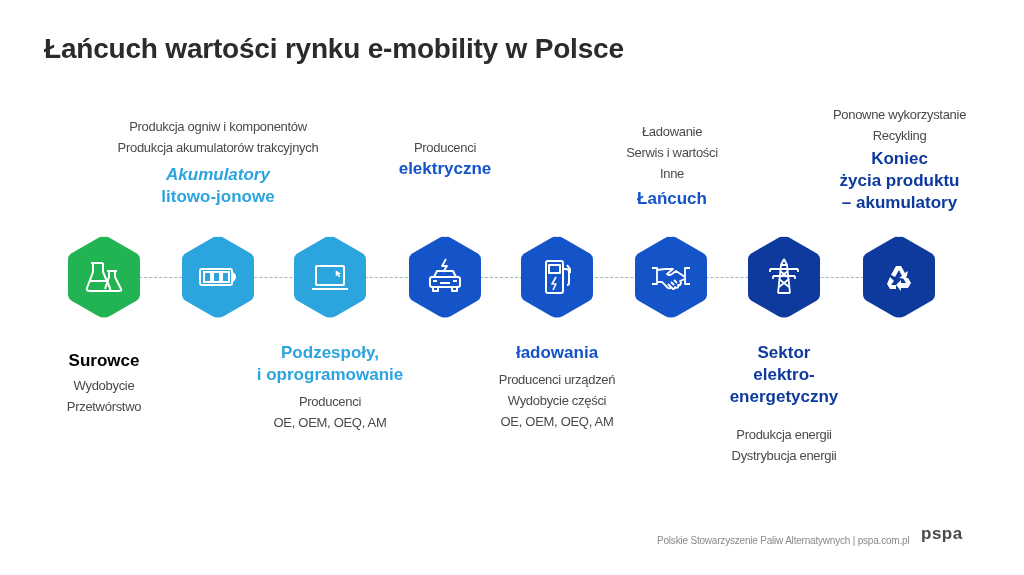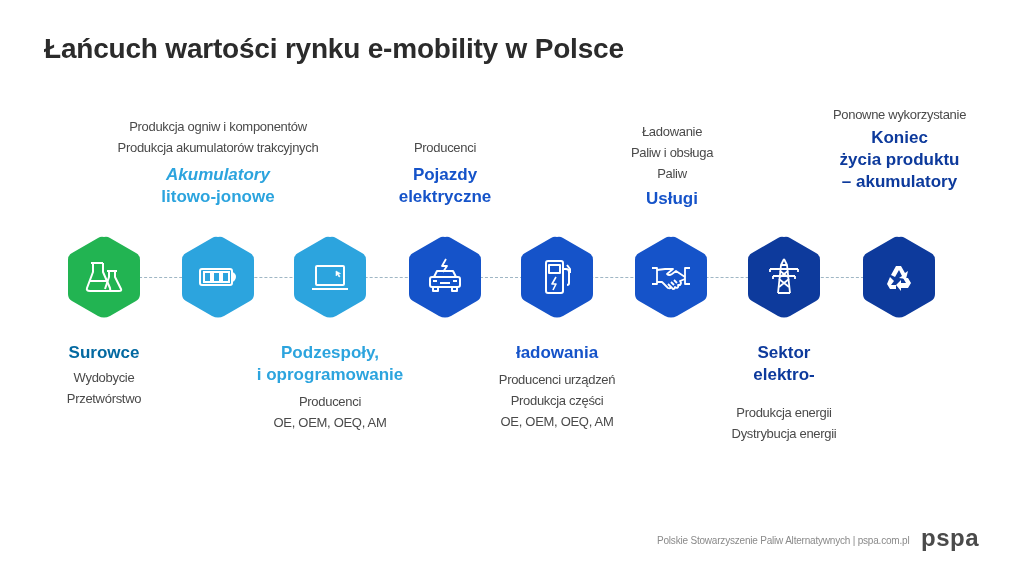--- a/index.html
+++ b/index.html
@@ -16,29 +16,29 @@
     border-top:1.5px dashed #9fb6c4;
   }
   .hex {
     position:absolute; width:76px; height:84px;
   }
   .hex svg.shape { position:absolute; left:0; top:0; width:76px; height:84px; }
   .hex svg.icon { position:absolute; left:18px; top:22px; width:40px; height:40px; }
   .block { position:absolute; text-align:center; }
   .sub { font-size:13px; color:#4a4a4a; line-height:21px; letter-spacing:-0.3px; white-space:nowrap; }
   .head { font-size:17px; font-weight:bold; line-height:22px; white-space:nowrap; }
-  .green { color:#0369a1; }
+  .green { color:#000000;margin-top:8px; }
   .lblue { color:#2ca4de; }
   .blue { color:#1553c9; }
   .dblue { color:#0d3a9c; }
   .footer {
     position:absolute; left:657px; top:535px; font-size:10px; color:#8a8a8a; letter-spacing:-0.2px;
   }
   .logo {
-    position:absolute; left:921px; top:524px; font-size:24px; font-weight:bold; color:#4a4a4a;
+    position:absolute; left:921px; top:524px; font-size:17px; font-weight:bold; color:#4a4a4a;
     letter-spacing:0.5px;
   }
 </style>
 </head>
 <body>
 
 <div class="title">Łańcuch wartości rynku e-mobility w Polsce</div>
 
 <div class="connector"></div>
 
@@ -101,91 +101,92 @@
   <svg class="icon" viewBox="0 0 40 40" fill="none" stroke="#fff" stroke-width="2" stroke-linejoin="round">
     <path d="M21 2 L17 9 H22 L18 15" stroke-width="1.8"></path>
     <path d="M9 20 L12 14 H28 L31 20"></path>
     <rect x="5" y="20" width="30" height="10" rx="2"></rect>
     <path d="M8 30 V34 H13 V30 M27 30 V34 H32 V30"></path>
     <path d="M8 24 H12 M28 24 H32 M15 26 H25"></path>
   </svg>
 </div>
 <div class="block" style="left:375px; top:137px; width:140px;">
   <div class="sub">Producenci</div>
-  <div class="head blue" style="margin-top:6px;">Pojazdy</div>
   <div class="head blue">elektryczne</div>
 </div>
 
 <div class="hex" style="left:519px; top:235px;">
   <svg class="shape" viewBox="0 0 76 84">
       <path d="M38 2 Q41 1 44 3 L70 18 Q74 20 74 25 L74 59 Q74 64 70 66 L44 81 Q38 84 32 81 L6 66 Q2 64 2 59 L2 25 Q2 20 6 18 L32 3 Q35 1 38 2Z" fill="#1553c9"></path>
     </svg>
   <svg class="icon" viewBox="0 0 40 40" fill="none" stroke="#fff" stroke-width="2" stroke-linejoin="round">
     <rect x="9" y="4" width="17" height="32" rx="2"></rect>
     <rect x="12" y="8" width="11" height="8"></rect>
     <path d="M19 20 L15 27 H19 L16 33" stroke-width="1.6"></path>
     <path d="M26 12 H29 Q32 12 32 15 V26 Q32 28 30 28"></path>
     <path d="M30 8 L33 12 V16"></path>
   </svg>
 </div>
 <div class="block" style="left:487px; top:342px; width:140px;">
   <div class="head blue">ładowania</div>
   <div class="sub" style="margin-top:5px;">Producenci urządzeń</div>
-  <div class="sub">Produkcja części</div>
+  <div class="sub">Wydobycie części</div>
   <div class="sub">OE, OEM, OEQ, AM</div>
 </div>
 
 <div class="hex" style="left:633px; top:235px;">
   <svg class="shape" viewBox="0 0 76 84">
       <path d="M38 2 Q41 1 44 3 L70 18 Q74 20 74 25 L74 59 Q74 64 70 66 L44 81 Q38 84 32 81 L6 66 Q2 64 2 59 L2 25 Q2 20 6 18 L32 3 Q35 1 38 2Z" fill="#1553c9"></path>
     </svg>
   <svg class="icon" viewBox="0 0 40 40" fill="none" stroke="#fff" stroke-width="1.8" stroke-linejoin="round">
     <path d="M1 11 H6 V27 H1"></path>
     <path d="M39 11 H34 V27 H39"></path>
     <path d="M6 13 L14 12 L22 12 L16 17 Q18 19 21 17 L25 14 L34 20"></path>
     <path d="M6 25 L11 25 L17 31 Q19 32 20 30 L22 32 Q24 32 24 30 L26 31 Q28 30 27 28 L29 28 Q31 26 29 24 L34 22"></path>
     <path d="M17 27 L20 30 M20 25 L23 28 M23 23 L26 26"></path>
   </svg>
 </div>
 <div class="block" style="left:602px; top:121px; width:140px;">
   <div class="sub">Ładowanie</div>
-  <div class="sub">Paliw i obsługa</div>
-  <div class="sub">Paliw</div>
-  <div class="head blue" style="margin-top:4px;">Usługi</div>
+  <div class="sub">Serwis i wartości</div>
+  <div class="sub">Inne</div>
+  <div class="head blue" style="margin-top:4px;">Łańcuch</div>
 </div>
 
 <div class="hex" style="left:746px; top:235px;">
   <svg class="shape" viewBox="0 0 76 84">
       <path d="M38 2 Q41 1 44 3 L70 18 Q74 20 74 25 L74 59 Q74 64 70 66 L44 81 Q38 84 32 81 L6 66 Q2 64 2 59 L2 25 Q2 20 6 18 L32 3 Q35 1 38 2Z" fill="#0d3a9c"></path>
     </svg>
   <svg class="icon" viewBox="0 0 40 40" fill="none" stroke="#fff" stroke-width="1.8" stroke-linejoin="round">
     <path d="M20 2 L17 8 L14 36 M20 2 L23 8 L26 36"></path>
     <path d="M6 12 H34 M9 19 H31"></path>
     <path d="M17 8 H23 M16 14 L24 20 M24 14 L16 20 M15 22 L25 30 M25 22 L15 30 M14 36 H26"></path>
     <path d="M6 12 V15 M34 12 V15 M9 19 V22 M31 19 V22"></path>
   </svg>
 </div>
 <div class="block" style="left:714px; top:342px; width:140px;">
   <div class="head dblue">Sektor</div>
   <div class="head dblue">elektro-</div>
+  <div class="head dblue">energetyczny</div>
   <div class="sub" style="margin-top:16px;">Produkcja energii</div>
   <div class="sub">Dystrybucja energii</div>
 </div>
 
 <div class="hex" style="left:861px; top:235px;">
   <svg class="shape" viewBox="0 0 76 84">
       <path d="M38 2 Q41 1 44 3 L70 18 Q74 20 74 25 L74 59 Q74 64 70 66 L44 81 Q38 84 32 81 L6 66 Q2 64 2 59 L2 25 Q2 20 6 18 L32 3 Q35 1 38 2Z" fill="#0d3a9c"></path>
     </svg>
   <svg class="icon" viewBox="0 0 40 40" fill="#fff">
     <path d="M17 9 L22 9 L26 16 L29 14 L27 22 L20 21 L23 19 L20 13 L16 20 L12 18 Z"></path>
     <path d="M29 21 L32 26 L29 31 L22 31 L22 34 L17 28 L22 23 L22 26 L27 26 L24 21 Z"></path>
     <path d="M11 20 L15 24 L12 28 L17 28 L17 32 L11 32 L8 27 Z"></path>
   </svg>
 </div>
 <div class="block" style="left:822px; top:104px; width:155px;">
   <div class="sub">Ponowne wykorzystanie</div>
+  <div class="sub">Recykling</div>
   <div class="head dblue" style="margin-top:2px;text-align:center;">Koniec</div>
   <div class="head dblue">życia produktu</div>
   <div class="head dblue">– akumulatory</div>
 </div>
 
 <div class="footer">Polskie Stowarzyszenie Paliw Alternatywnych  |  pspa.com.pl</div>
 <div class="logo">pspa</div>
 
 </body></html>

